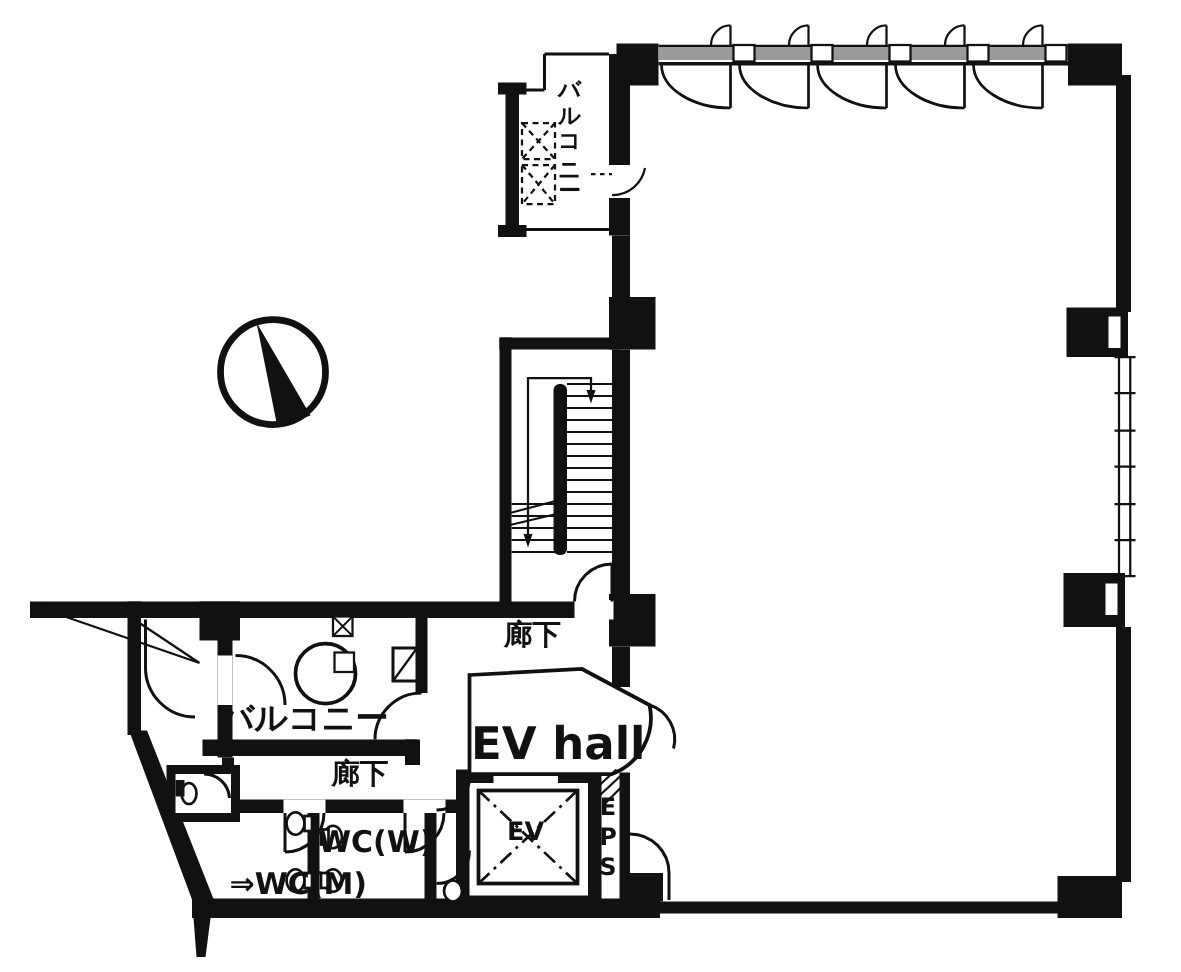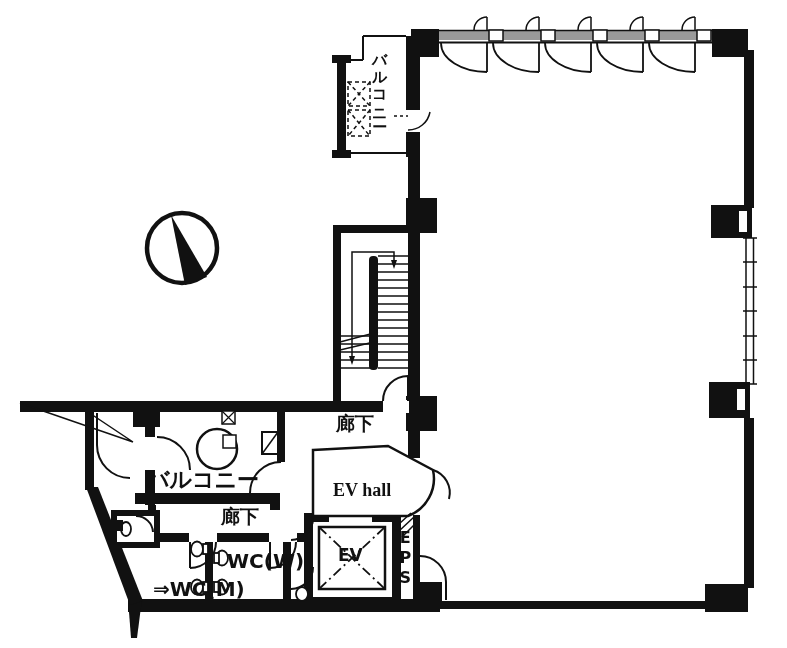--- a/index.html
+++ b/index.html
@@ -13,25 +13,25 @@
     white-space:nowrap;user-select:none;
   }
   .vert{
     writing-mode:vertical-rl;text-orientation:upright;letter-spacing:2px;
     white-space:normal;
   }
   #lbl-balcony{left:371px;top:42px;font-size:15px;height:116px;}
   #lbl-corridor-up{left:336px;top:414px;font-size:19px;}
   #lbl-free-room{left:147px;top:468px;font-size:22px;}
   #lbl-corridor-low{left:221px;top:507px;font-size:19px;}
-  #lbl-ev-hall{left:333px;top:481px;font-size:18px;font-weight:600;font-family:Liberation Serif, serif;}
+  #lbl-ev-hall{left:314px;top:481px;font-size:30px;font-weight:600;}
   #lbl-ev{left:338px;top:547px;font-size:17px;font-weight:600;}
   #lbl-eps{left:396px;top:528px;font-size:16px;height:74px;letter-spacing:1px;}
   #lbl-wcm{left:124px;top:579px;font-size:20px;margin-left:29px;}
-  #lbl-wcw{left:227px;top:551px;font-size:20px;}
+  #lbl-wcw{left:212px;top:551px;font-size:20px;}
 </style>
 </head>
 <body>
 
 <div id="plan">
 
 <svg width="787" height="648" viewBox="0 0 787 648">
 
   <g fill="#111">
 

